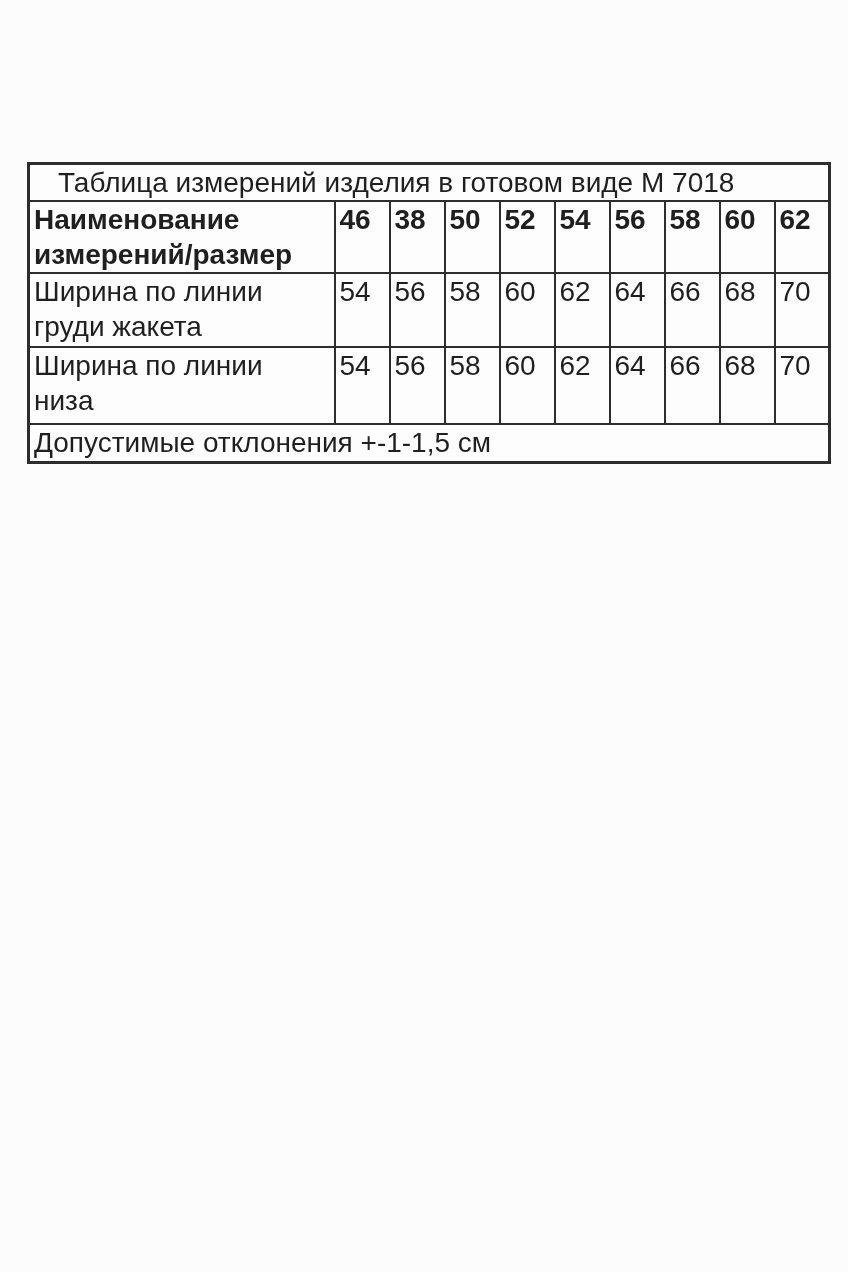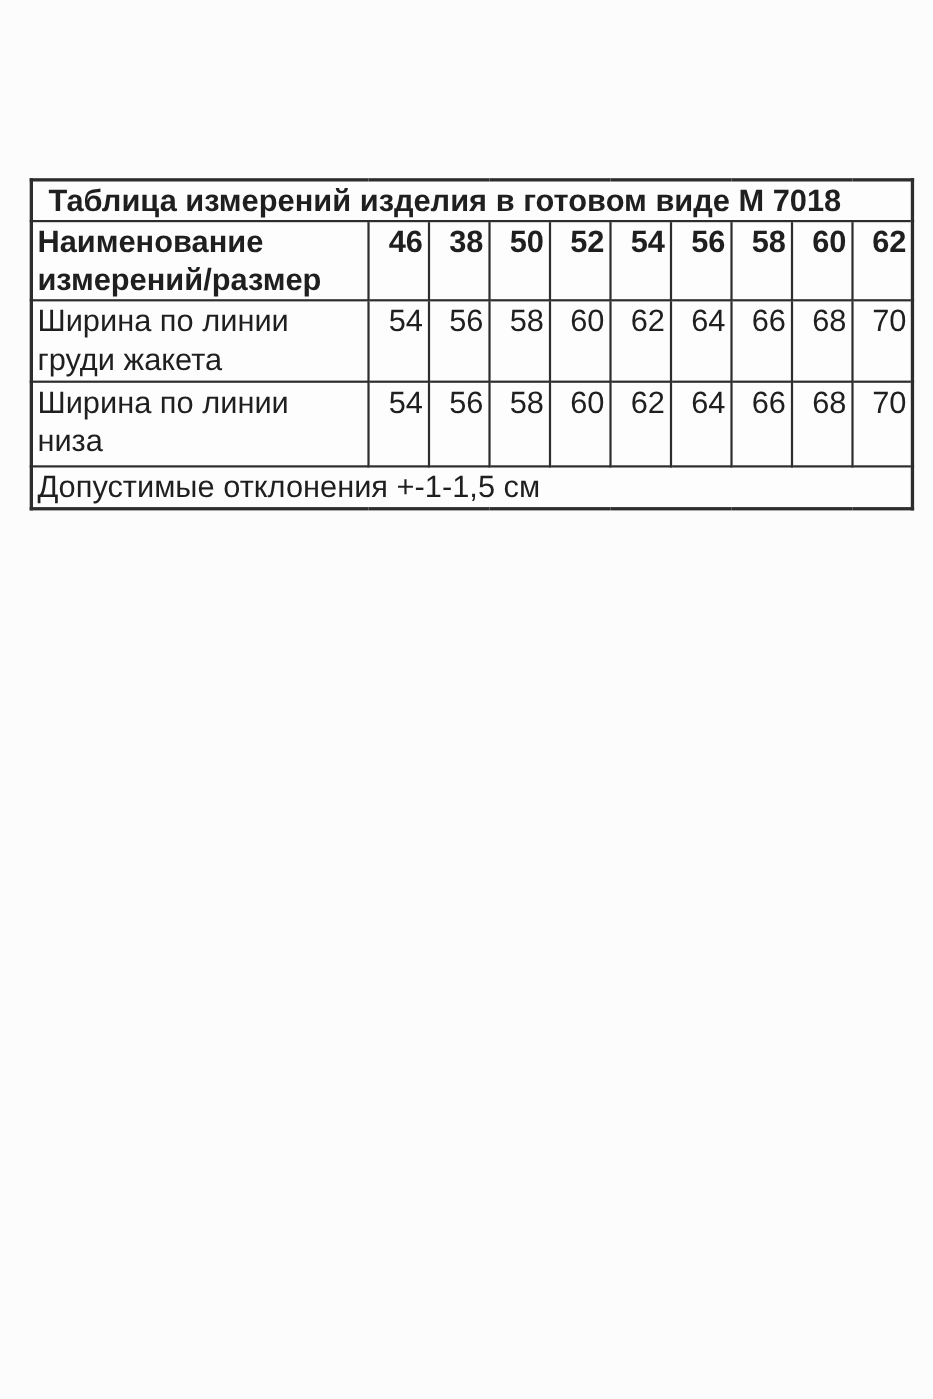--- a/index.html
+++ b/index.html
@@ -37,28 +37,28 @@
   }
   table.size-table {
     border: 3px solid #2d2d2d;
   }
   td.cell-label {
     text-align: left;
     padding-left: 10px;
     white-space: pre-line;
   }
   td.cell-value {
-    text-align: right;
+    text-align: left;
     padding-left: 1px;
     padding-right: 1px;
   }
   tr.title-row td {
-    font-weight: 700;
+    font-weight: 400;
     height: 33px;
-    padding-left: 14px;
+    padding-left: 28px;
   }
   tr.header-row td {
     font-weight: 700;
     height: 68px;
   }
   tr.row-chest td   { height: 72px; }
   tr.row-hem td     { height: 75px; }
   tr.row-back td    { height: 31px; }
   tr.row-sleeve td  { height: 69px; }
   tr.footnote-row td {

